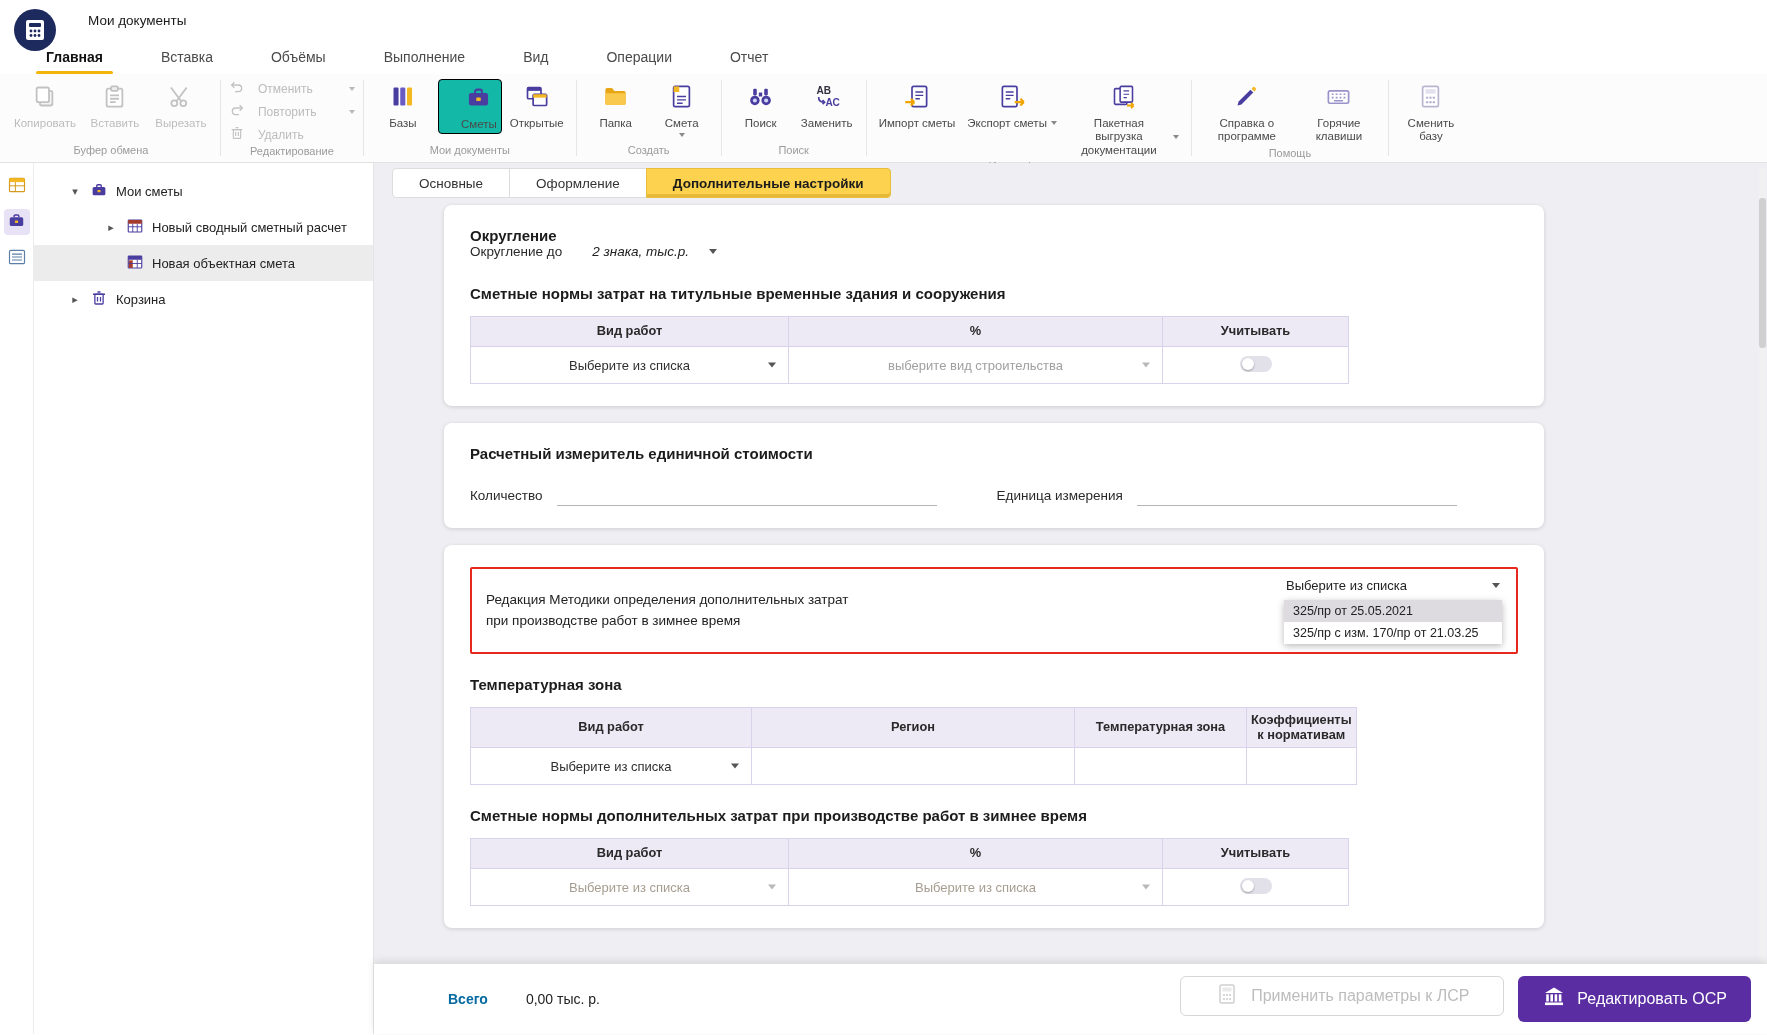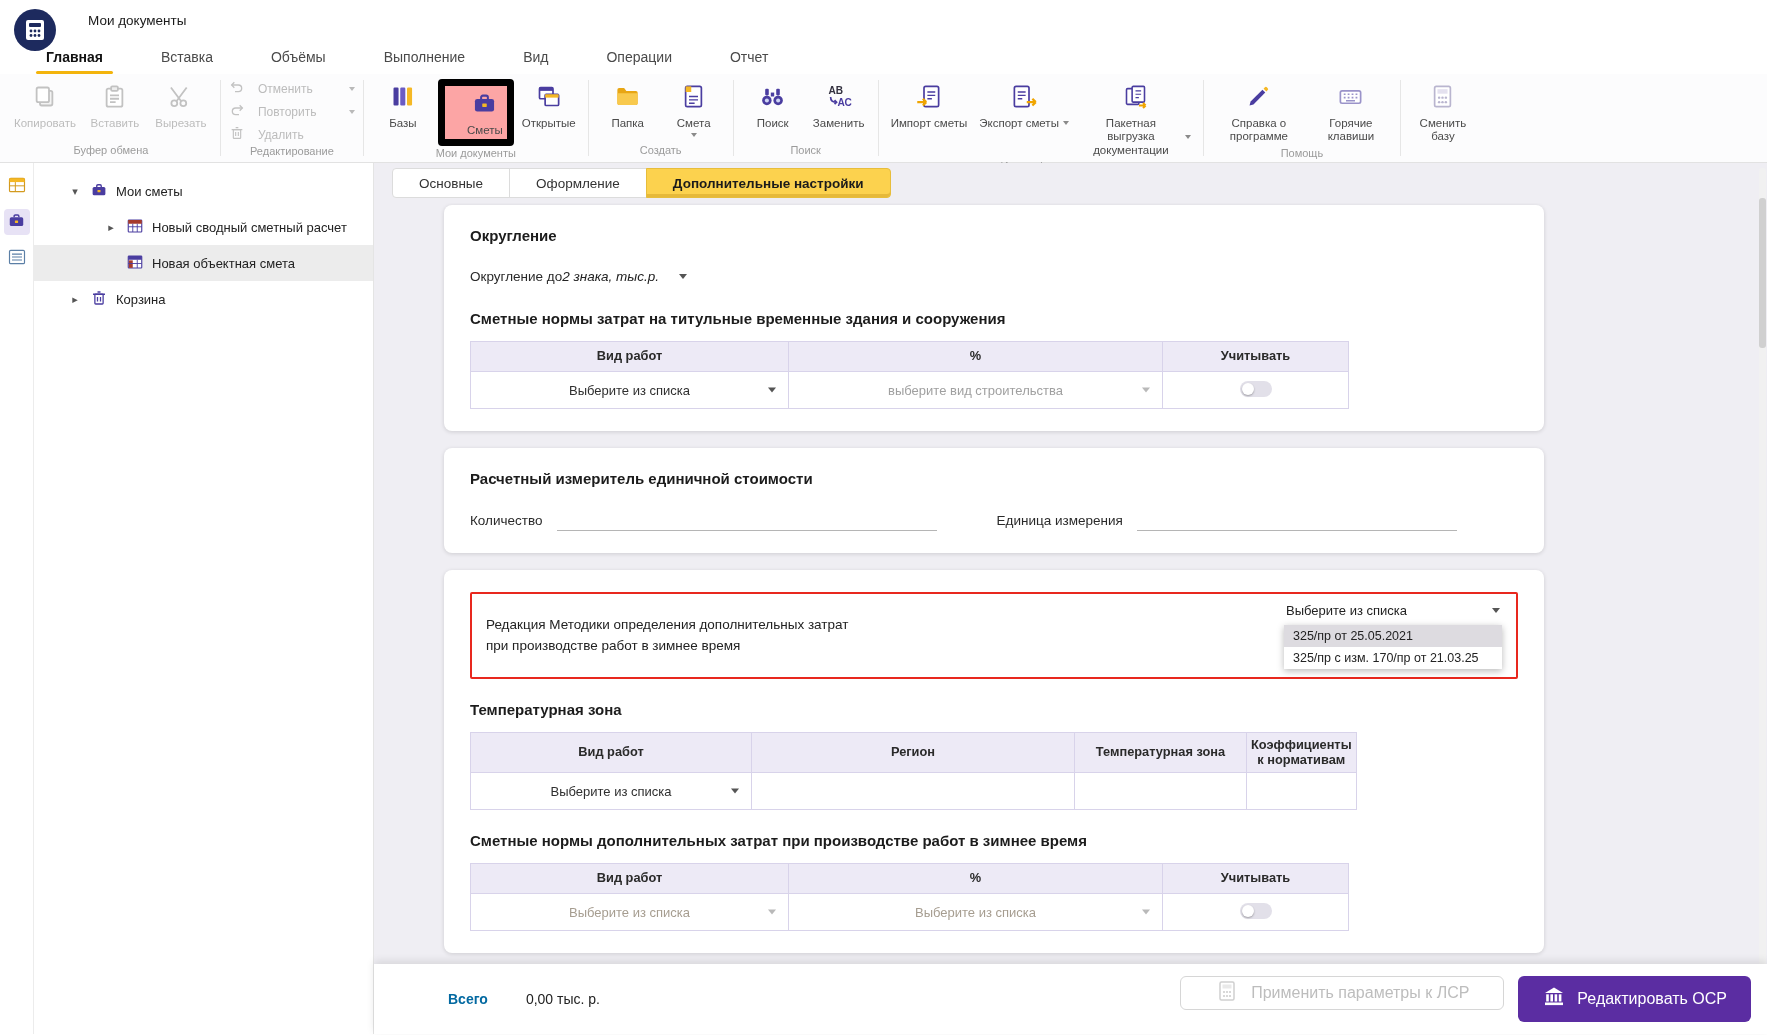--- a/index.html
+++ b/index.html
@@ -20,21 +20,21 @@
   
   .ribbon { height:89px; background:#fcfcfd; border-bottom:1px solid #e2e2e2; display:flex; align-items:stretch; padding:0 2px; }
   .rgroup { display:flex; flex-direction:column; padding:5px 8px 2px; }
   .rbtns { display:flex; gap:4px; flex:1; align-items:flex-start; }
   .rglabel { text-align:center; font-size:11px; color:#9b9b9b; padding:1px 0 4px; }
   .rsep { width:1px; background:#e6e6e6; margin:6px 0; }
   .rb { display:flex; flex-direction:column; align-items:center; gap:3px; min-width:62px; max-width:118px;
         font-size:11.5px; color:#4a4a4a; text-align:center; padding:4px 4px 2px; line-height:1.18;
         background:none; border:none; cursor:pointer; font-family:inherit; }
   .rb.disabled { color:#bcbcbc; }
-  .rb.selected { background:#fca5a5; border:7px solid #000000; border-radius:4px;padding-left:22px; }
+  .rb.selected { background:#14b8a6; border:1px solid #000000; border-radius:4px;padding-left:22px; }
   .rb .lblrow { display:flex; align-items:center; gap:4px; }
   .rstack { display:flex; flex-direction:column; justify-content:center; gap:4px; flex:1; }
   .rrow { display:flex; align-items:center; gap:13px; font-size:12px; color:#bcbcbc; width:126px;
           background:none; border:none; cursor:pointer; font-family:inherit; text-align:left; }
   .rrow .rend { margin-left:auto; }
 
   .caret { width:0; height:0; border-left:4px solid transparent; border-right:4px solid transparent;
            border-top:5px solid #555; display:inline-block; }
   .caret.lite { border-top-color:#b9b9b9; }
   .caret.mid  { border-top-color:#8a8a8a; }
@@ -63,21 +63,21 @@
   .ctab:first-child { border-radius:4px 0 0 4px; }
   .ctab:last-child  { border-radius:0 4px 4px 0; }
   .ctab.active { background:#fcd24e; border-color:#e7bd3b; font-weight:bold; color:#1b1b1b;
                  box-shadow: inset 0 -3px 0 rgba(190,140,20,.35); }
 
   .scrollarea { flex:1; padding:2px 0 0 70px; overflow:hidden; }
   .card { background:#fff; border-radius:8px; box-shadow:0 1px 4px rgba(0,0,0,.14); padding:22px 26px;
           width:1100px; margin-bottom:17px; }
   .section-title { font-size:15px; font-weight:bold; color:#1c1c1c; }
 
-  .round-row { display:flex; align-items:center; margin-top:25px; }
+  .round-row { display:flex; align-items:center; gap:30px; margin-top:0; }
   .lbl { font-size:13.5px; color:#2a2a2a; }
   .inline-dd { display:flex; align-items:center; gap:20px; cursor:pointer; background:none; border:none;
                font-family:inherit; font-size:13.5px; color:#222;font-style:italic; }
 
   .tbl { border-collapse:collapse; margin-top:14px; table-layout:fixed; }
   .tbl th { background:#edeaf6; border:1px solid #d8d3ea; font-size:12.8px; font-weight:bold; color:#2a2a2a;
             height:30px; text-align:center; padding:2px 4px; line-height:1.15; }
   .tbl td { border:1px solid #d8d3ea; height:36px; font-size:13px; text-align:center; position:relative; padding:0; }
   .cell-dd { display:flex; align-items:center; justify-content:center; width:100%; height:36px; position:relative;
              cursor:pointer; background:none; border:none; font-family:inherit; font-size:13px; color:#2f2f2f; }
@@ -109,21 +109,21 @@
 
   .mt26 { margin-top:26px; }
   .mt22 { margin-top:22px; }
 
   
   .footerbar { height:70px; background:#fff; box-shadow:0 -3px 8px rgba(0,0,0,.10); display:flex;
                align-items:center; padding:0 16px 0 74px; position:relative; z-index:3; }
   .total-label { font-weight:bold; font-size:14px; color:#0369a1; }
   .total-value { font-size:14px; color:#222; margin-left:38px; }
   .fbtns { margin-left:auto; display:flex; gap:14px; }
-  .btn-apply { display:flex; align-items:center; gap:12px; height:34px; padding:0 34px; border:1px solid #d6d6d6;
+  .btn-apply { display:flex; align-items:center; gap:12px; height:40px; padding:0 34px; border:1px solid #d6d6d6;
                border-radius:6px; background:#fff; color:#bdbdbd; font-size:16px; cursor:default; font-family:inherit; }
   .btn-edit { display:flex; align-items:center; gap:11px; height:46px; padding:0 24px; border:none;
               border-radius:6px; background:#5b2da2; color:#fff; font-size:16px; cursor:pointer; font-family:inherit; }
 
   .vscroll { position:absolute; right:1px; top:168px; bottom:6px; width:7px; background:#f1f1f1; border-radius:3px; }
   .vthumb { position:absolute; top:30px; width:7px; height:150px; background:#d0d0d0; border-radius:3px; }
 </style>
 </head>
 <body>
 

